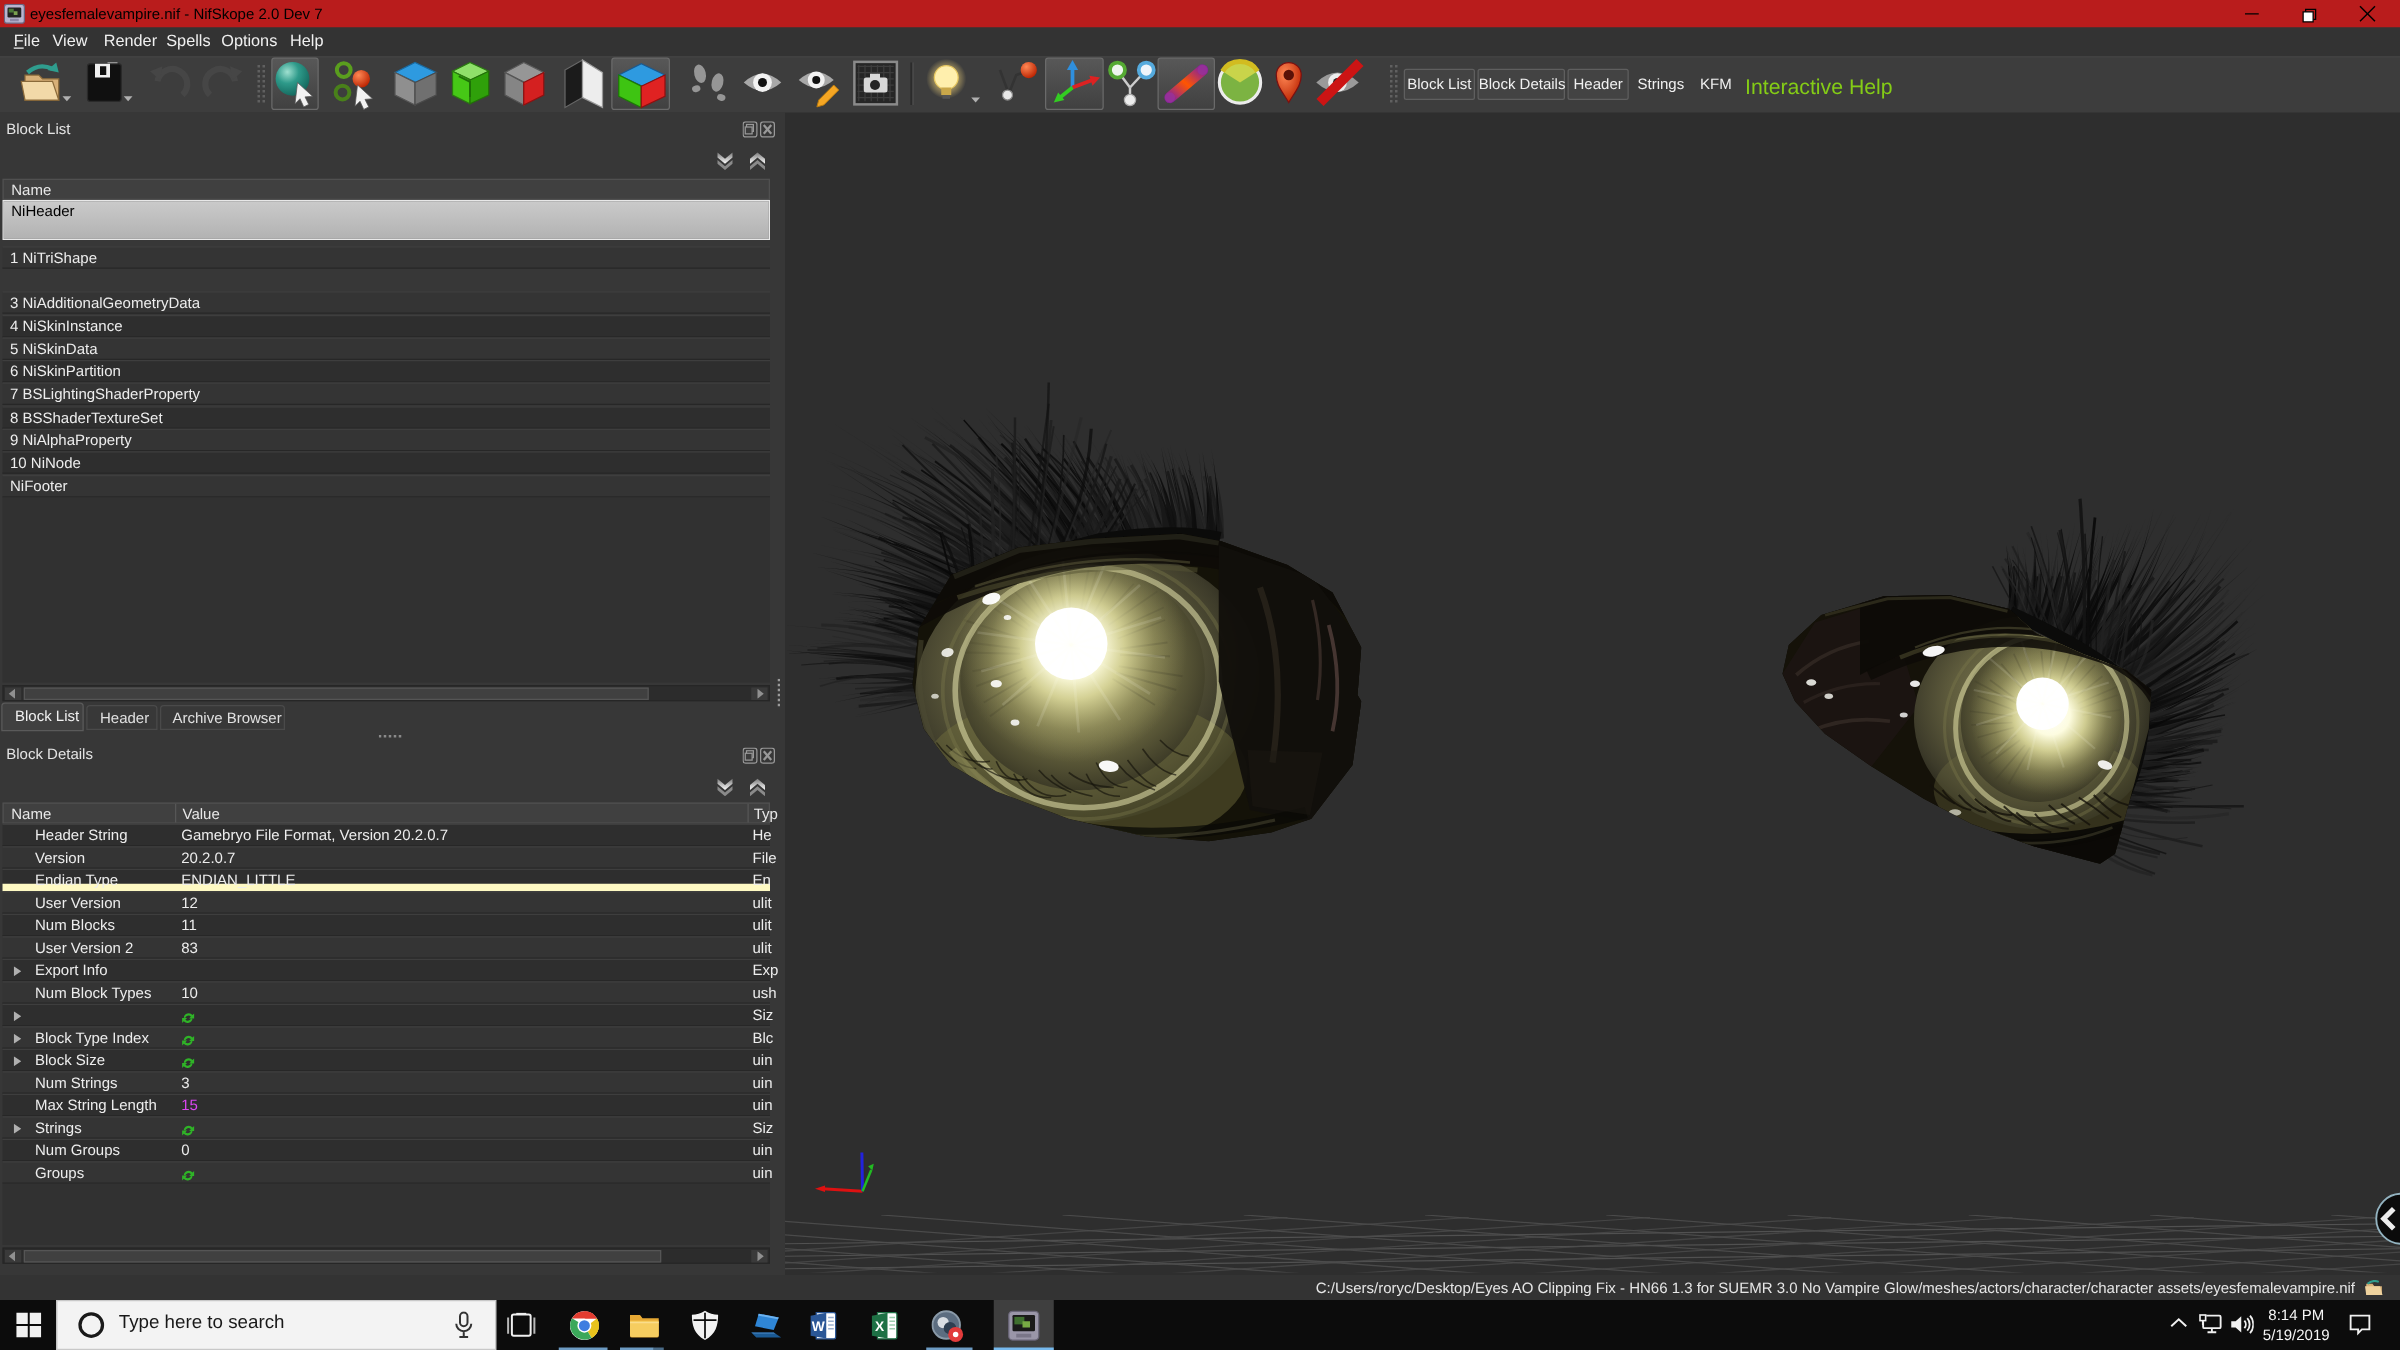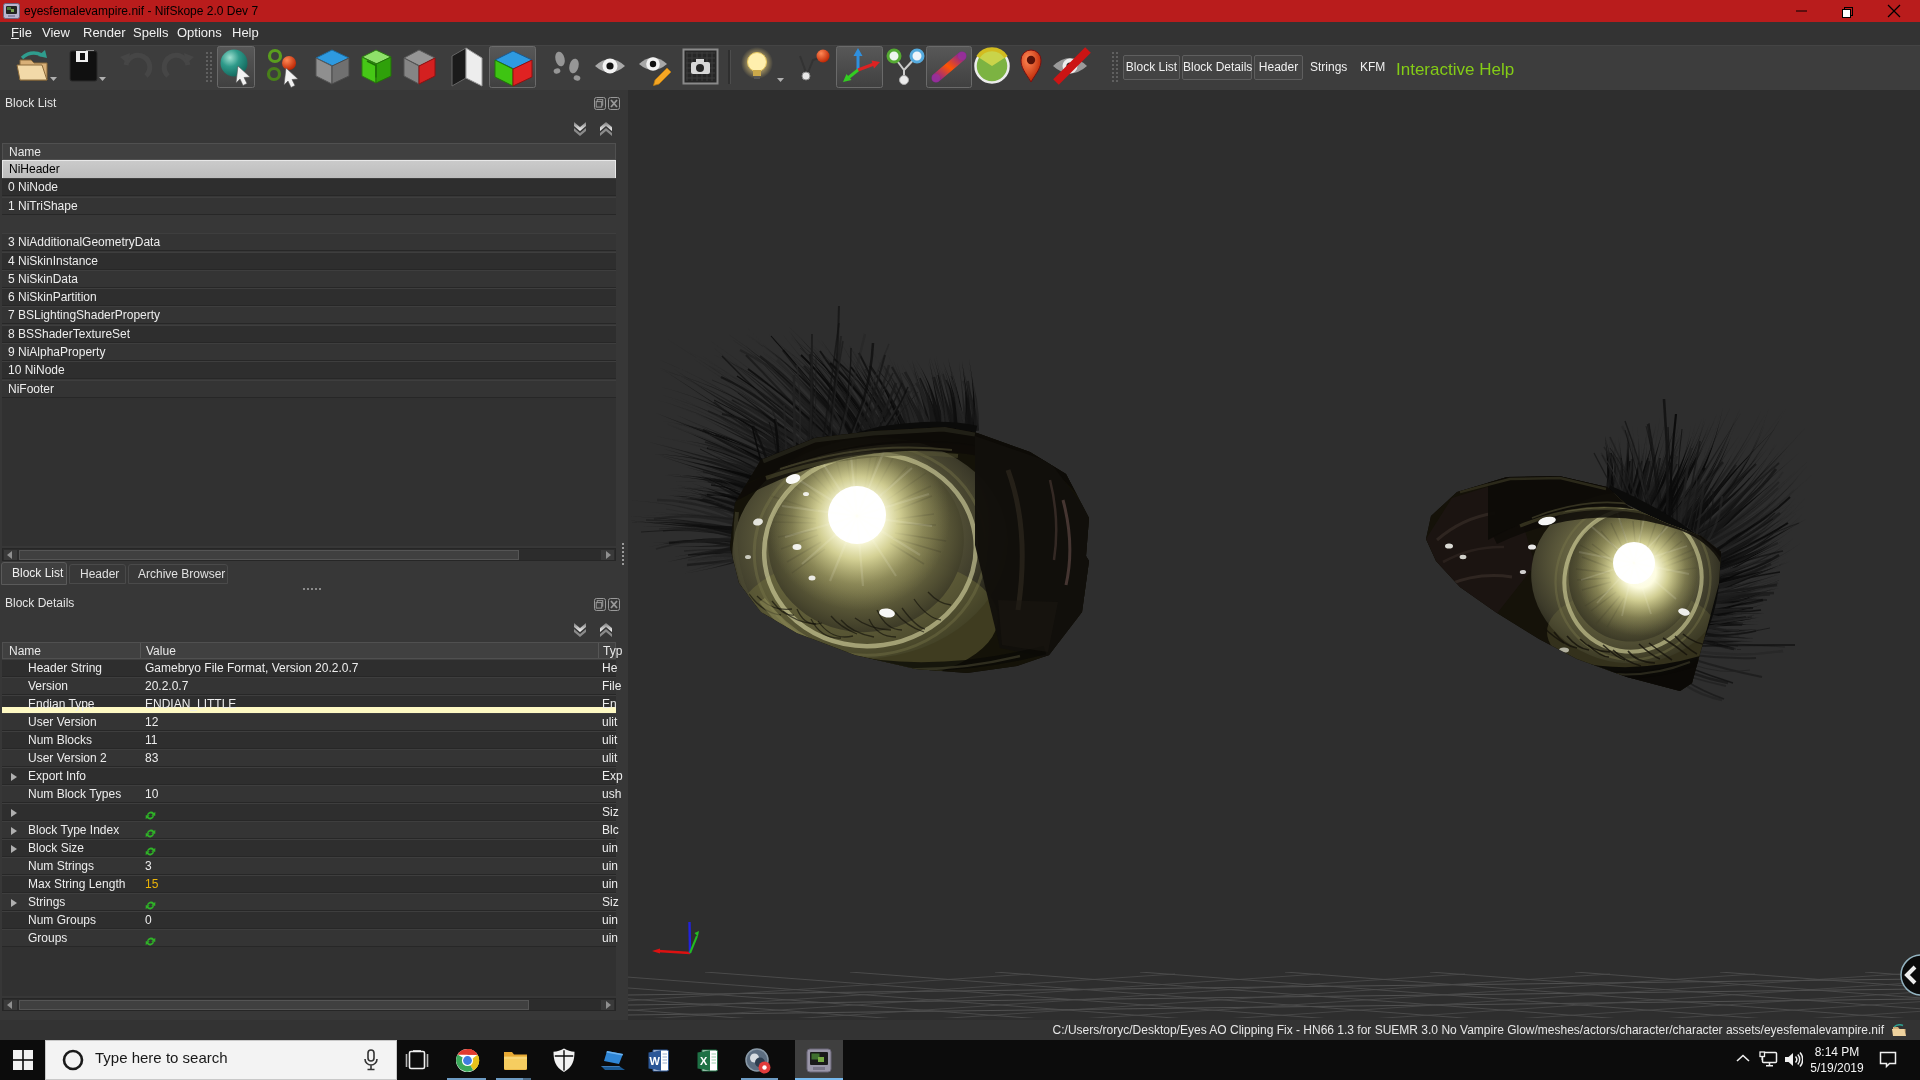--- a/index.html
+++ b/index.html
@@ -227,23 +227,20 @@
 <path d="M1 8 l6 5 l6 -5 l0 3 l-6 5 l-6 -5 z" fill="#8a8a8a"></path>
 <path d="M27 7 l6 -5 l6 5 l0 4 l-6 -5 l-6 5 z" fill="url(#chev573120)"></path>
 <path d="M27 13 l6 -5 l6 5 l0 3 l-6 -5 l-6 5 z" fill="#8a8a8a"></path>
 </svg>
 <div class="abs" style="left:2px;top:143px;width:614px;height:17px;background:#404040;border:1px solid #505050;box-sizing:border-box;">
       <span class="t" style="left:6px;top:1px;font-size:12px;color:#e8e8e8;">Name</span>
     </div>
 <div class="abs" style="left:2px;top:160px;width:614px;height:32px;background:linear-gradient(#cacaca,#b2b2b2);border:1px solid #e8e8e8;box-sizing:border-box;">
       <span class="t" style="left:6px;top:1px;font-size:12px;color:#000;">NiHeader</span>
     </div>
-<div class="abs" style="left:2px;top:178.3px;width:614px;height:18px;background:#2e2e2e;border-top:1px solid #3e3e3e;border-bottom:1px solid #272727;box-sizing:border-box;">
-      <span class="t" style="left:6px;top:1px;font-size:12px;color:#ededed;">0 NiNode</span>
-    </div>
 <div class="abs" style="left:2px;top:196.60000000000002px;width:614px;height:18px;background:#343434;border-top:1px solid #3e3e3e;border-bottom:1px solid #272727;box-sizing:border-box;">
       <span class="t" style="left:6px;top:1px;font-size:12px;color:#ededed;">1 NiTriShape</span>
     </div>
 <div class="abs" style="left:2px;top:233.20000000000005px;width:614px;height:18px;background:#343434;border-top:1px solid #3e3e3e;border-bottom:1px solid #272727;box-sizing:border-box;">
       <span class="t" style="left:6px;top:1px;font-size:12px;color:#ededed;">3 NiAdditionalGeometryData</span>
     </div>
 <div class="abs" style="left:2px;top:251.50000000000006px;width:614px;height:18px;background:#2e2e2e;border-top:1px solid #3e3e3e;border-bottom:1px solid #272727;box-sizing:border-box;">
       <span class="t" style="left:6px;top:1px;font-size:12px;color:#ededed;">4 NiSkinInstance</span>
     </div>
 <div class="abs" style="left:2px;top:269.80000000000007px;width:614px;height:18px;background:#343434;border-top:1px solid #3e3e3e;border-bottom:1px solid #272727;box-sizing:border-box;">
@@ -397,21 +394,21 @@
         </svg></span>
       <span class="t" style="left:600px;top:1px;font-size:12px;color:#ededed;">uin</span>
     </div>
 <div class="abs" style="left:2px;top:857px;width:614px;height:18px;background:#343434;border-top:1px solid #3e3e3e;border-bottom:1px solid #272727;box-sizing:border-box;">
       <span class="t" style="left:26px;top:1px;font-size:12px;color:#ededed;">Num Strings</span>
       <span class="t" style="left:143px;top:1px;font-size:12px;color:#ededed;">3</span>
       <span class="t" style="left:600px;top:1px;font-size:12px;color:#ededed;">uin</span>
     </div>
 <div class="abs" style="left:2px;top:875px;width:614px;height:18px;background:#2e2e2e;border-top:1px solid #3e3e3e;border-bottom:1px solid #272727;box-sizing:border-box;">
       <span class="t" style="left:26px;top:1px;font-size:12px;color:#ededed;">Max String Length</span>
-      <span class="t" style="left:143px;top:1px;font-size:12px;color:#eab308;">15</span>
+      <span class="t" style="left:143px;top:1px;font-size:12px;color:#d946ef;">15</span>
       <span class="t" style="left:600px;top:1px;font-size:12px;color:#ededed;">uin</span>
     </div>
 <div class="abs" style="left:2px;top:893px;width:614px;height:18px;background:#343434;border-top:1px solid #3e3e3e;border-bottom:1px solid #272727;box-sizing:border-box;">
       <svg class="abs" style="left:9px;top:5px" width="6" height="8" viewBox="0 0 6 8">
         <path d="M0 0 L6 4 L0 8 z" fill="#b0b0b0"></path>
       </svg>
       <span class="t" style="left:26px;top:1px;font-size:12px;color:#ededed;">Strings</span>
       <span class="t" style="left:143px;top:2px;"><svg width="11" height="11" viewBox="0 0 11 11" style="vertical-align:-1px">
           <path d="M2 5 a4 4 0 0 1 7 -2 l1.3 -1.3 l0 4 l-4 0 l1.4 -1.4 a2.6 2.6 0 0 0 -4.5 1.2 z" fill="#2fb327"></path>
           <path d="M9 6 a4 4 0 0 1 -7 2 l-1.3 1.3 l0 -4 l4 0 l-1.4 1.4 a2.6 2.6 0 0 0 4.5 -1.2 z" fill="#2fb327"></path>

